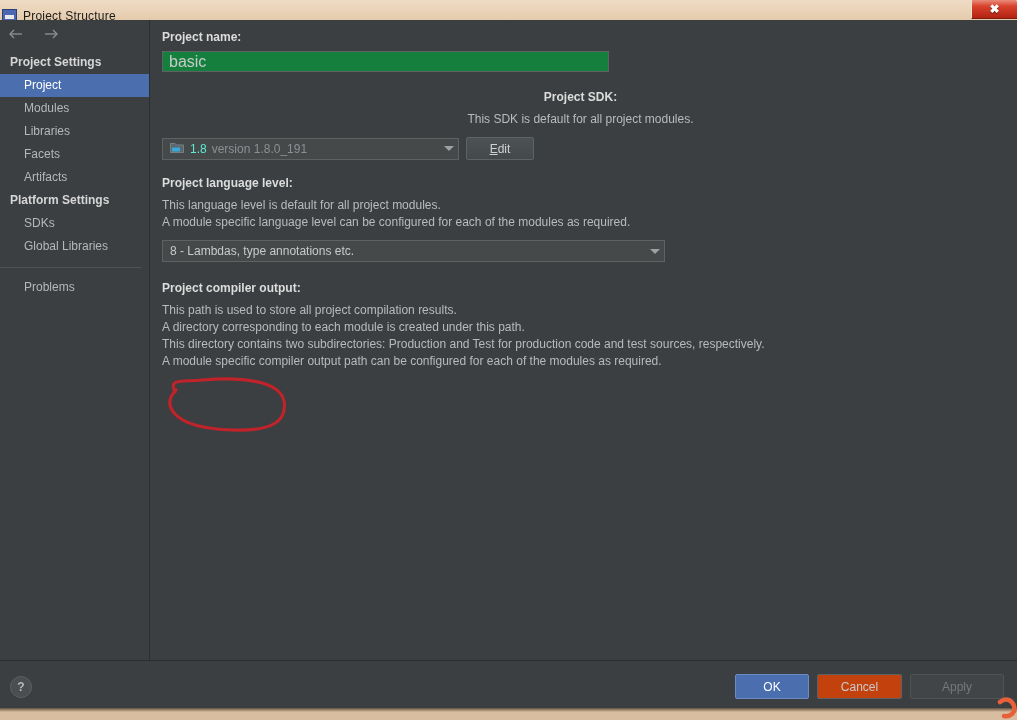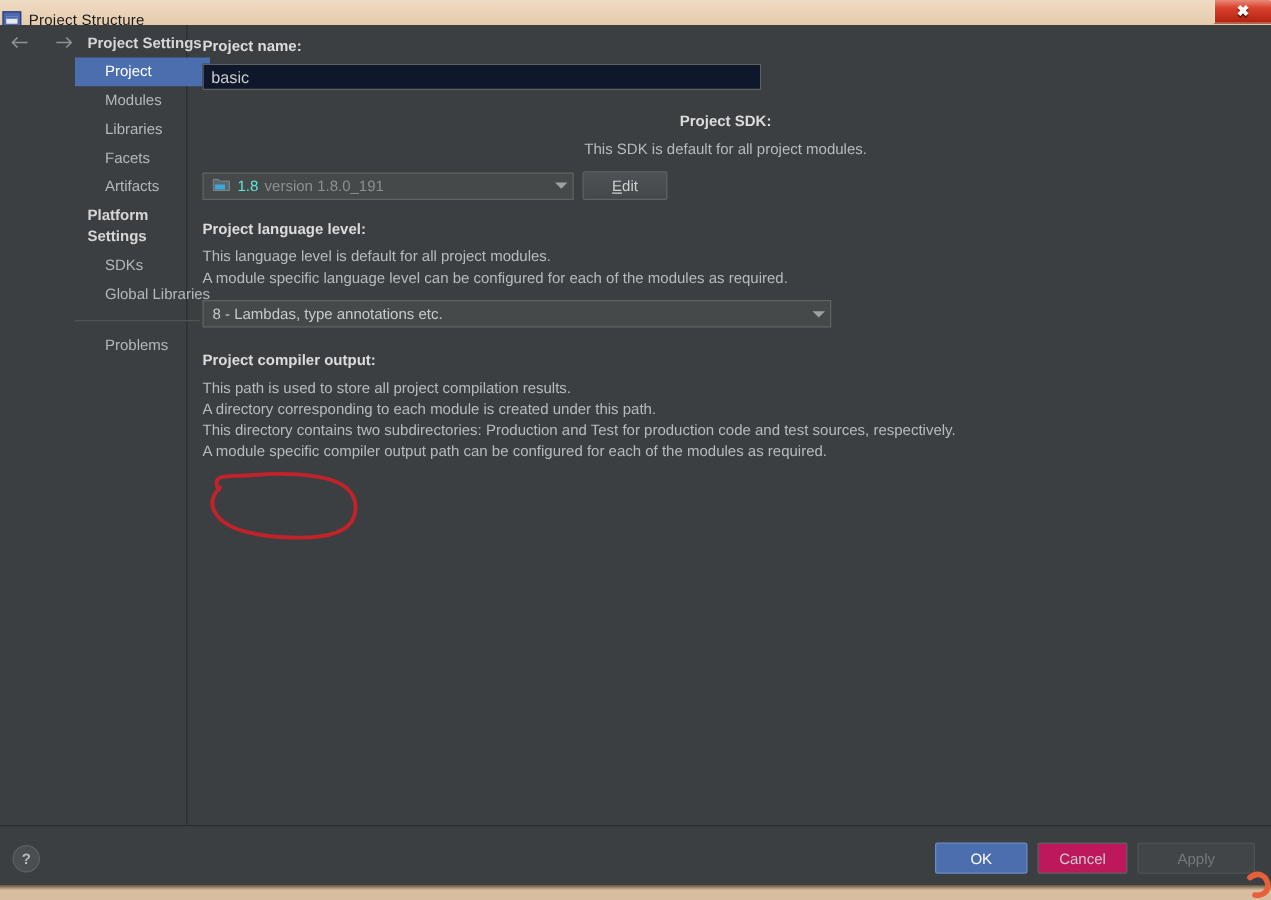--- a/index.html
+++ b/index.html
@@ -64,21 +64,21 @@
     background: #3c3f41;
     display: flex; flex-direction: column;
   }
   #dialog-body { display: flex; flex: 1 1 auto; min-height: 0; }
 
   
   #sidebar {
     width: 150px; flex: 0 0 150px;
     background: #3c3f41;
     border-right: 1px solid #2b2d2e;
-    display: flex; flex-direction: row;
+    display: flex; flex-direction: column;
     padding-top: 0;
   }
   #nav-arrows {
     height: 28px; display: flex; align-items: center;
     padding-left: 7px; gap: 17px;
   }
   .nav-arrow { width: 18px; height: 16px; position: relative; }
   .nav-arrow svg { display: block; }
   #sidebar-list { padding-top: 3px; }
   .sb-group {
@@ -106,25 +106,25 @@
   .sec-title {
     font-size: 12px; font-weight: bold; color: #dcdcdc;
     margin-bottom: 6px; line-height: 15px;
   }
   .sec-desc {
     font-size: 12px; color: #b8bbbd; line-height: 17px;
   }
 
   
   .text-field {
-    height: 21px; background: #0f172a;
+    height: 21px; background: #15803d;
     border: 1px solid #5e6263;
     display: flex; align-items: center;
     padding: 0 6px;
-    font-size: 13px; color: #c8cacb; text-align: center;
+    font-size: 16px; color: #c8cacb; text-align: center;
   }
   #project-name-field { width: 447px; margin-top: 2px; }
 
   .row { display: flex; align-items: center; gap: 7px; margin-top: 9px; }
 
   
   .combo {
     height: 22px; background: #45494a;
     border: 1px solid #5e6263;
     display: flex; align-items: center;
@@ -194,21 +194,21 @@
     color: #b6b9bb; font-size: 12px; font-weight: bold;
   }
   #bottom-spacer { flex: 1 1 auto; }
   .dlg-btn {
     height: 25px; min-width: 70px; border-radius: 2px;
     font-size: 12px;
     display: flex; align-items: center; justify-content: center;
     margin-left: 8px;
   }
   #ok-btn { background: #4b6eaf; border: 1px solid #6c8bc4; color: #ffffff; width: 74px; }
-  #cancel-btn { background: #be185d; border: 1px solid #5c6163; color: #c9cbcc; width: 72px; }
+  #cancel-btn { background: #c2410c; border: 1px solid #5c6163; color: #c9cbcc; width: 85px; }
   #apply-btn { background: #414547; border: 1px solid #4e5354; color: #75797b; width: 94px; }
 
   #bottom-edge {
     position: absolute; left: 0; bottom: 0;
     width: 1017px; height: 8px;
     background: linear-gradient(180deg,#3c3f41 0%,#3c3f41 45%, #6f5d48 55%, #d6bb9e 100%);
   }
 </style>
 </head>
 <body>

